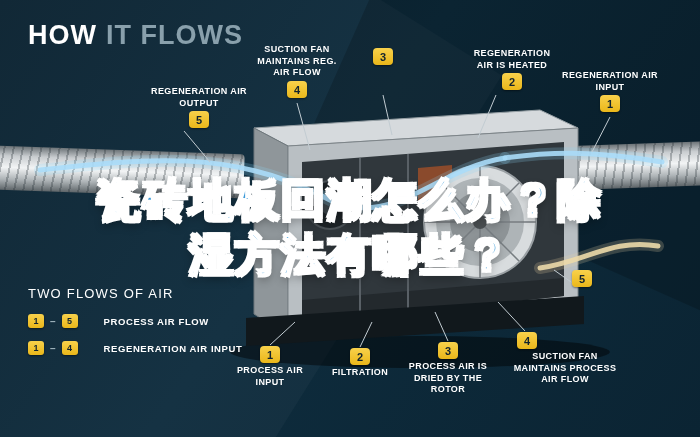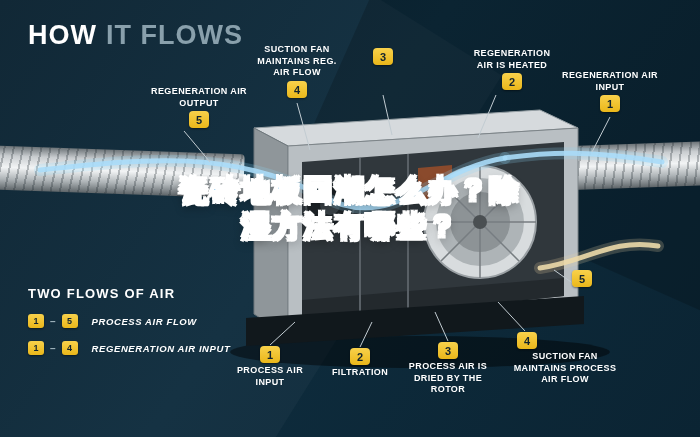--- a/index.html
+++ b/index.html
@@ -30,28 +30,28 @@
   .callout .lbl{font-size:9px;font-weight:bold;color:#ffffff;letter-spacing:0.4px;line-height:1.3;text-transform:uppercase;}
   .badge{width:20px;height:17px;border-radius:4px;flex:0 0 auto;
     background:linear-gradient(#f8d14b,#eab71a);color:#12232e;
     font-size:11px;font-weight:bold;display:flex;align-items:center;justify-content:center;
     box-shadow:0 1px 2px rgba(0,0,0,0.45);}
   .callout-row{position:absolute;display:flex;flex-direction:row;align-items:center;gap:8px;z-index:5;}
   .callout-row .lbl{font-size:9px;font-weight:bold;color:#fff;letter-spacing:0.4px;line-height:1.3;text-align:left;width:70px;text-transform:uppercase;}
   .offset-badge{align-self:flex-start;margin-left:12px;}
 
   .legend{position:absolute;left:28px;top:286px;z-index:5;}
-  .legend .lg-head{font-size:13px;font-weight:bold;color:#ffffff;letter-spacing:1.2px;}
+  .legend .lg-head{font-size:13px;font-weight:normal;color:#ffffff;letter-spacing:1.2px;}
   .legend .lg-row{display:flex;align-items:center;gap:6px;margin-top:13px;}
   .legend .badge{width:16px;height:14px;font-size:9px;border-radius:3px;}
   .legend .sep{color:#9fb3bd;font-size:10px;font-weight:bold;}
-  .legend .lg-lbl{font-size:9.5px;font-weight:bold;color:#fff;letter-spacing:0.6px;margin-left:8px;font-style:italic;}
+  .legend .lg-lbl{font-size:9.5px;font-weight:bold;color:#fff;letter-spacing:0.6px;margin-left:20px;}
 
   .overlay{position:absolute;left:0;right:0;top:172px;text-align:center;z-index:10;
-    font-weight:bold;font-size:29px;line-height:1.25;letter-spacing:2px;color:#3b9ad8;
+    font-weight:bold;font-size:44px;line-height:1.25;letter-spacing:2px;color:#3b9ad8;
     -webkit-text-stroke:2px #ffffff;
     text-shadow:-2px -2px 0 #fff,2px -2px 0 #fff,-2px 2px 0 #fff,2px 2px 0 #fff,0 4px 10px rgba(0,0,0,0.45);}
 </style>
 </head>
 <body>
 
 <div class="stage">
 
   <div class="bg-stripe a"></div>
   <div class="bg-stripe b"></div>

